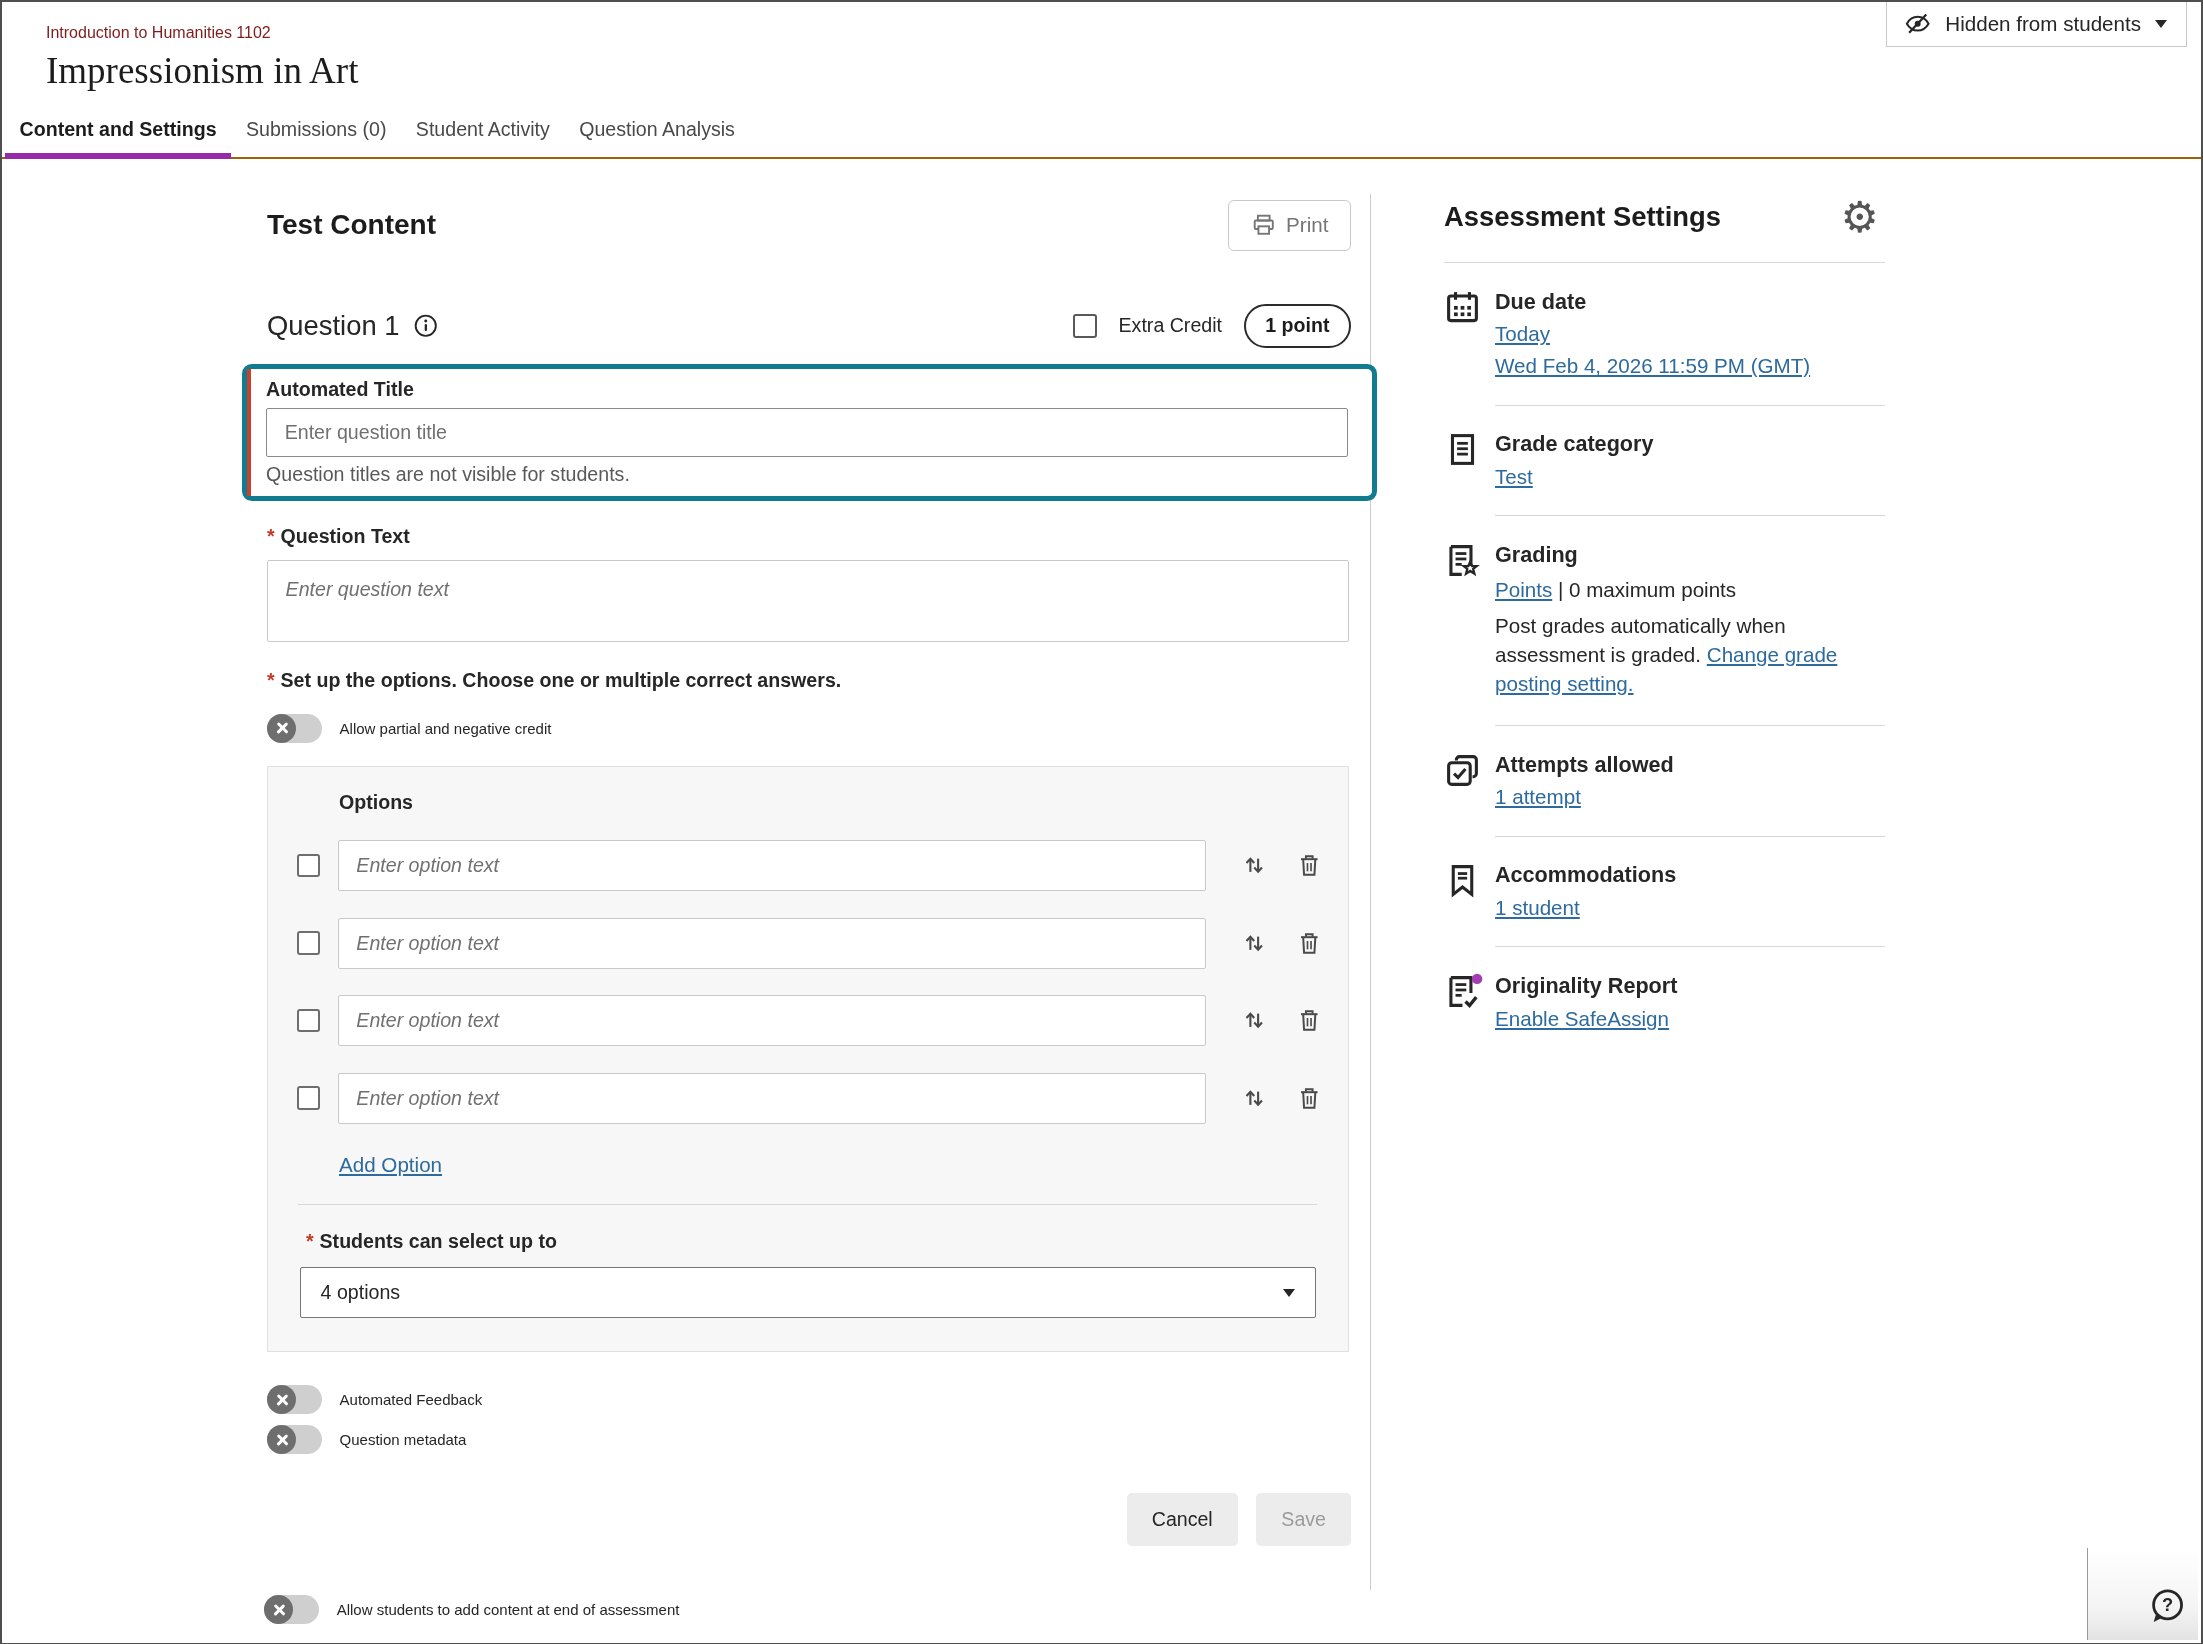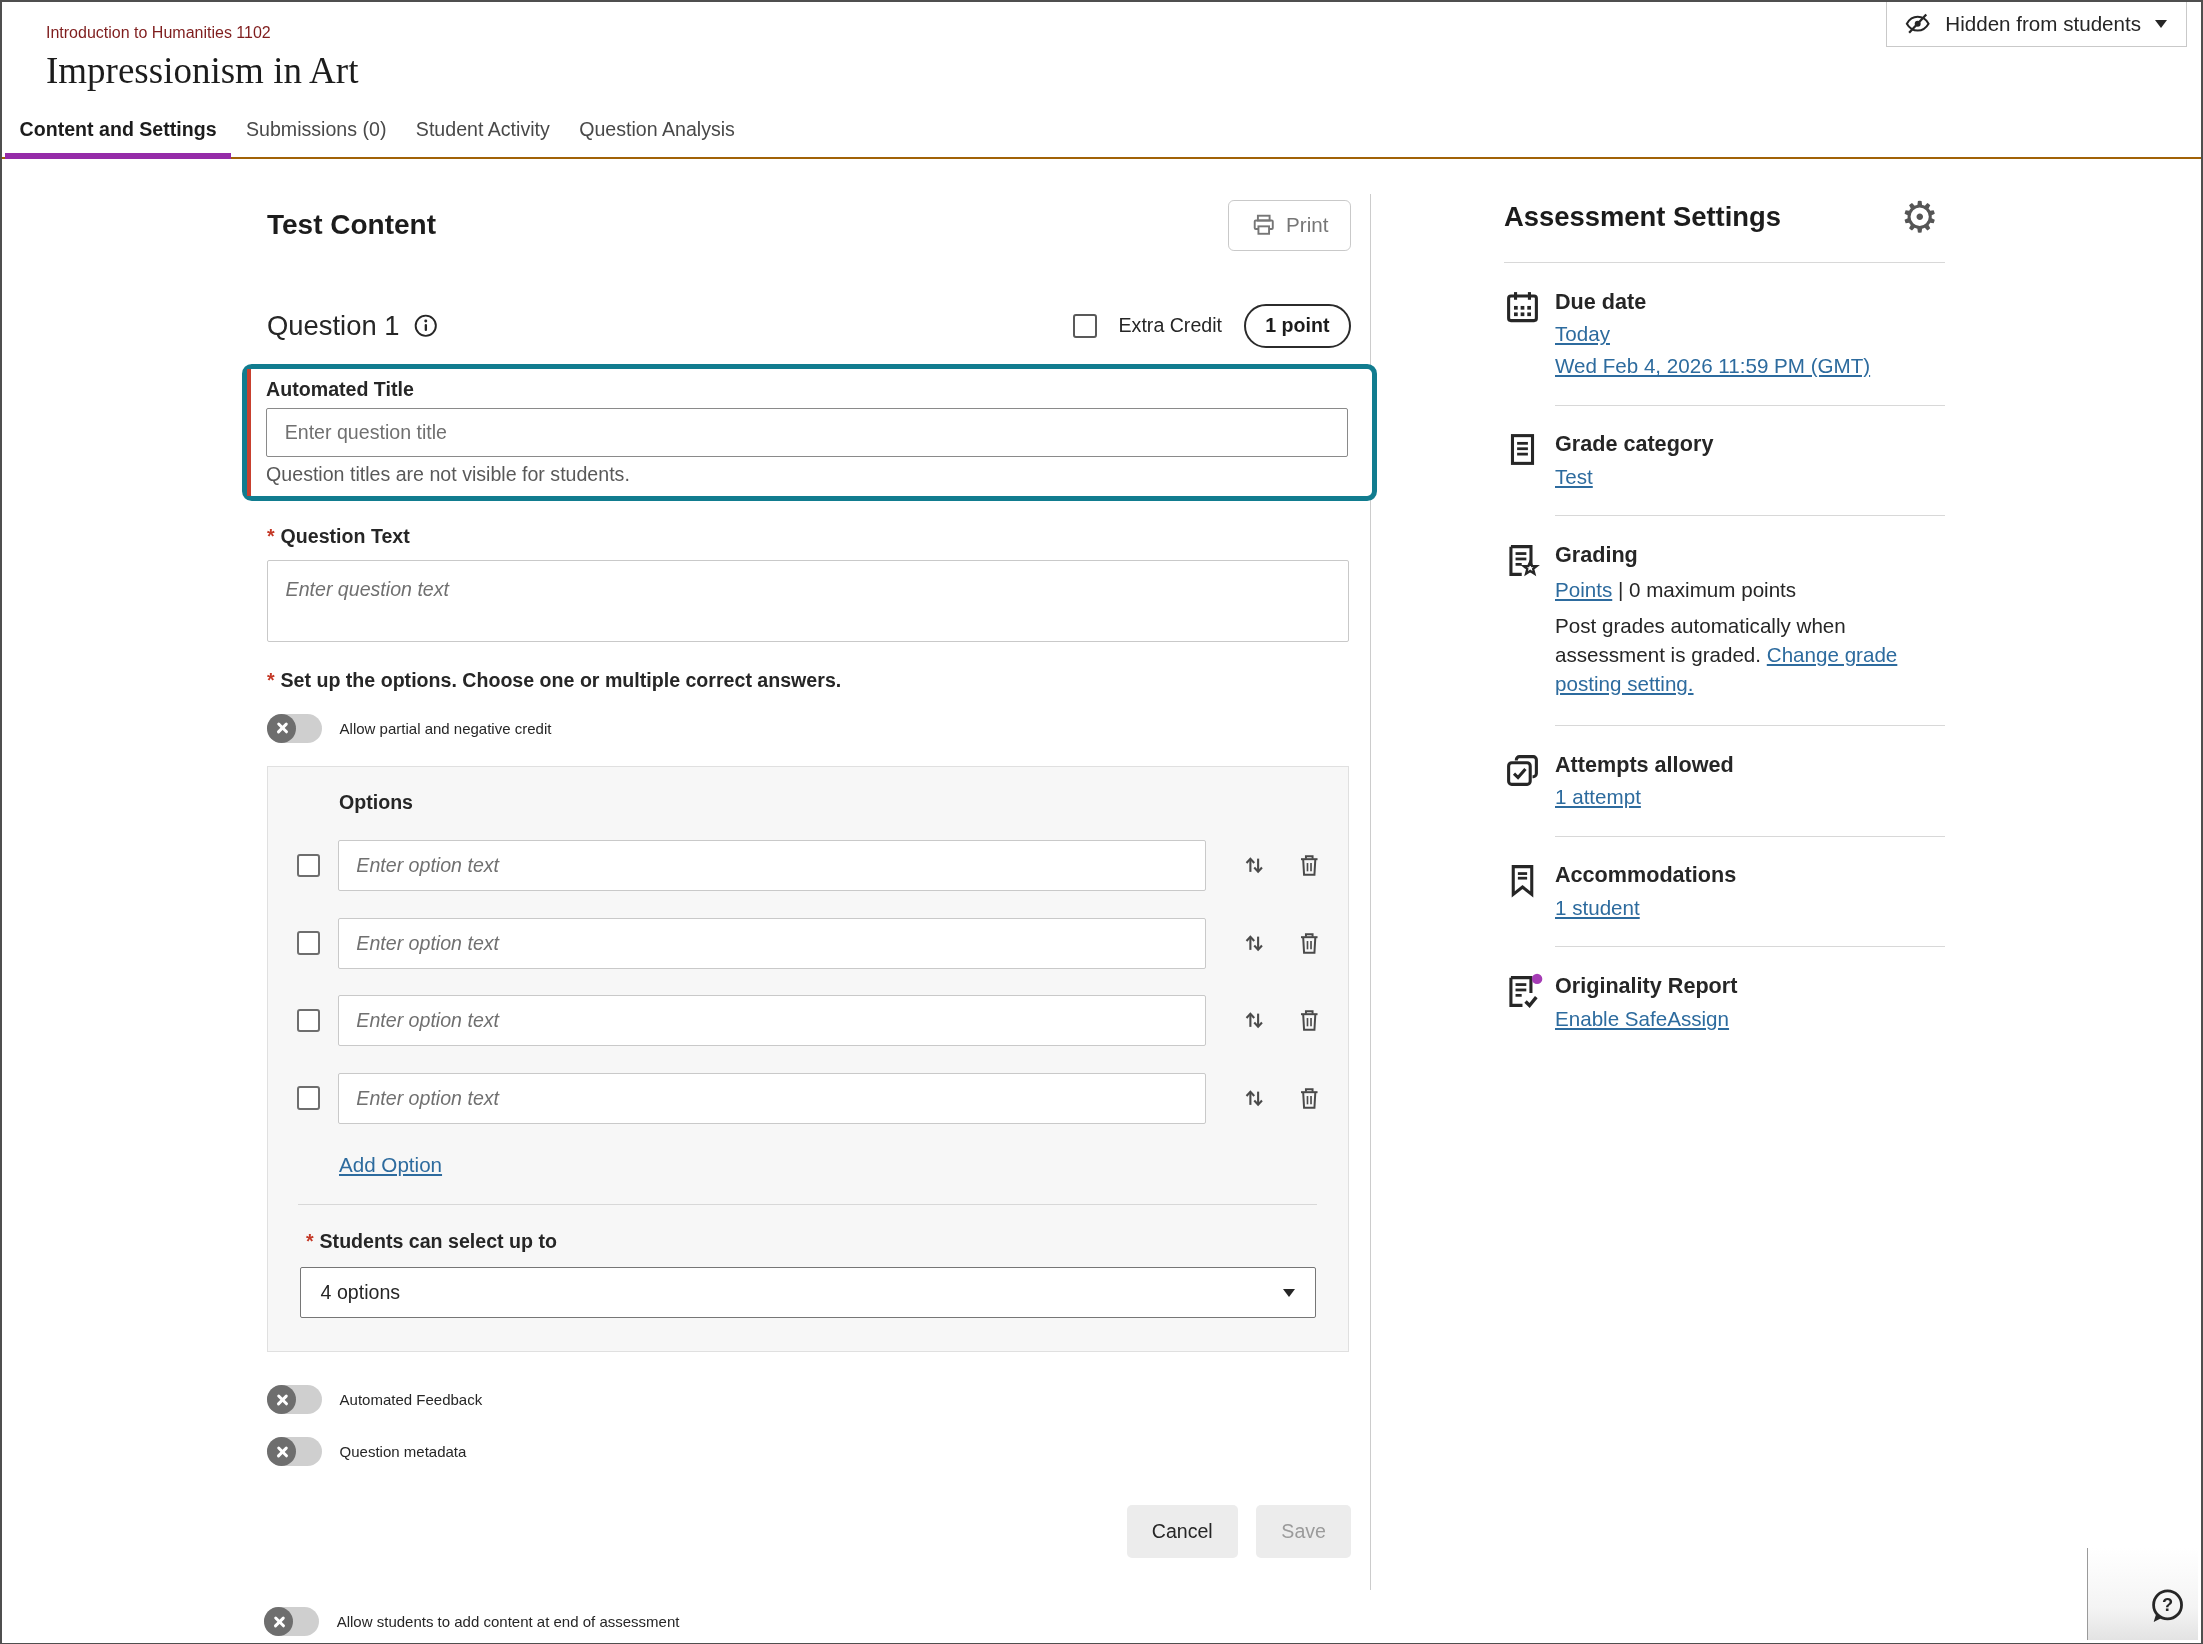--- a/index.html
+++ b/index.html
@@ -81,31 +81,31 @@
   .reorder-btn { margin-left:35px; }
   .delete-btn { margin-left:29px; }
   .link { color:#2d6b9e; text-decoration:underline; cursor:pointer; }
   .add-option { display:inline-block; margin:29px 0 0 71px; font-size:20.6px; }
   .panel-divider { height:1px; background:#d8d8d8; margin:27.4px 31px 0 30px; }
   .select-label { margin:25.5px 0 0 38px; }
   .select-box { display:flex; align-items:center; justify-content:space-between; margin:13.7px 0 0 32px; width:1016px; height:51px; border:1px solid #767676; border-radius:2px; background:#fff; padding:0 19.6px; font-size:19.6px; cursor:pointer; }
   .select-caret { width:0; height:0; border-left:6.9px solid transparent; border-right:6.9px solid transparent; border-top:8.8px solid #262626; }
 
   .fb-toggle { margin-top:33px; }
-  .meta-toggle { margin-top:23px; }
+  .meta-toggle { margin-top:11px; }
 
   .btn-row { display:flex; justify-content:flex-end; gap:18.6px; margin-top:39px; }
   .btn { height:53px; border:none; border-radius:5px; background:#ececec; font-size:19.6px; font-family:inherit; padding:0 25px; cursor:pointer; }
   .btn-cancel { color:#262626; }
   .btn-save { color:#9b9b9b; }
 
   .footer-toggle { margin-top:49px; margin-left:-2.9px; }
 
   
-  .sidebar { position:absolute; left:1502px; top:37px; width:441px; }
+  .sidebar { position:absolute; left:1442px; top:37px; width:441px; }
   .sb-head { display:flex; align-items:center; justify-content:space-between; padding-right:5.9px; }
   .sb-title { font-size:27.4px; font-weight:bold; color:#1c1c1c; }
   .gear { font-family:"DejaVu Sans",sans-serif; font-size:43px; color:#555; line-height:1; background:none; border:none; cursor:pointer; }
   .sb-head-divider { height:1px; background:#d8d8d8; margin-top:23.5px; }
   .sb-section { position:relative; padding:25.5px 0 27.4px 51px; }
   .sb-section::after { content:''; position:absolute; left:51px; right:0; bottom:0; height:1px; background:#d8d8d8; }
   .sb-section:last-child::after { display:none; }
   .sb-icon { position:absolute; left:0; top:25.5px; }
   .sb-sec-title { font-size:21.6px; font-weight:bold; color:#262626; }
   .sb-link { display:inline-block; margin-top:7.8px; font-size:20.6px; }

